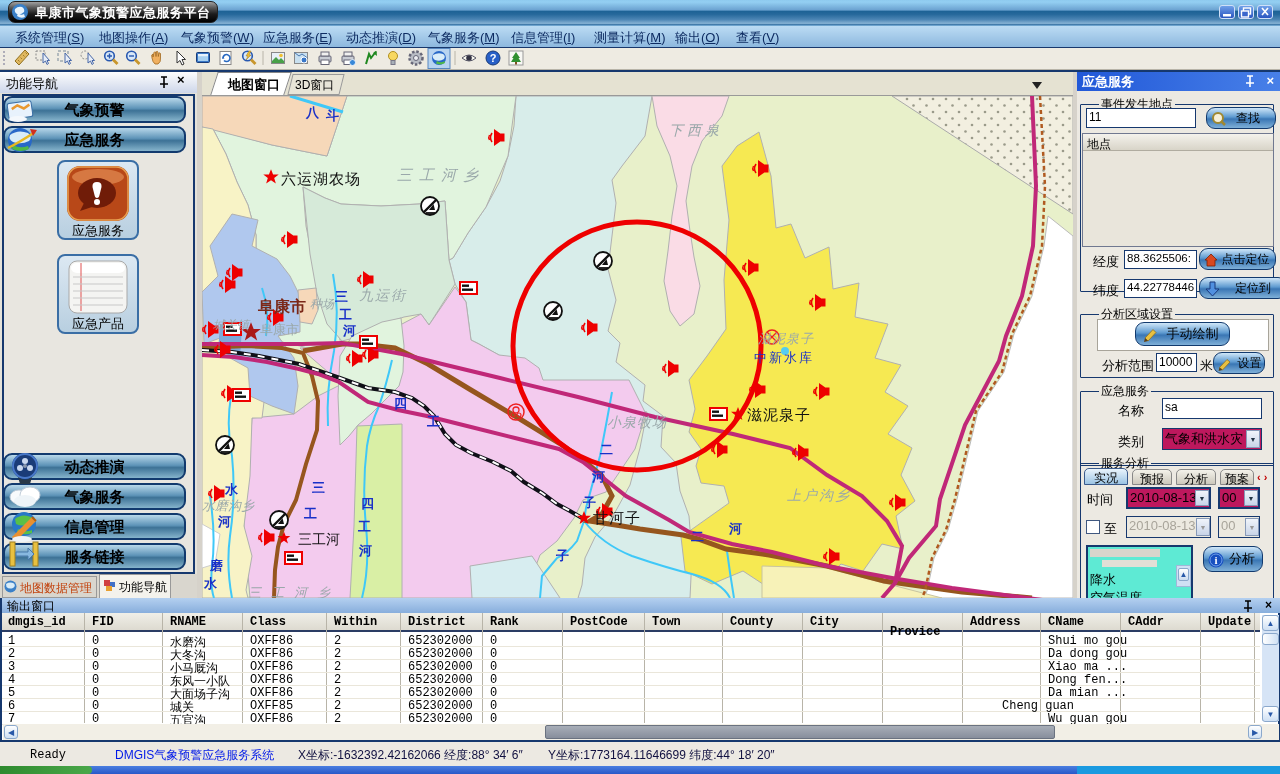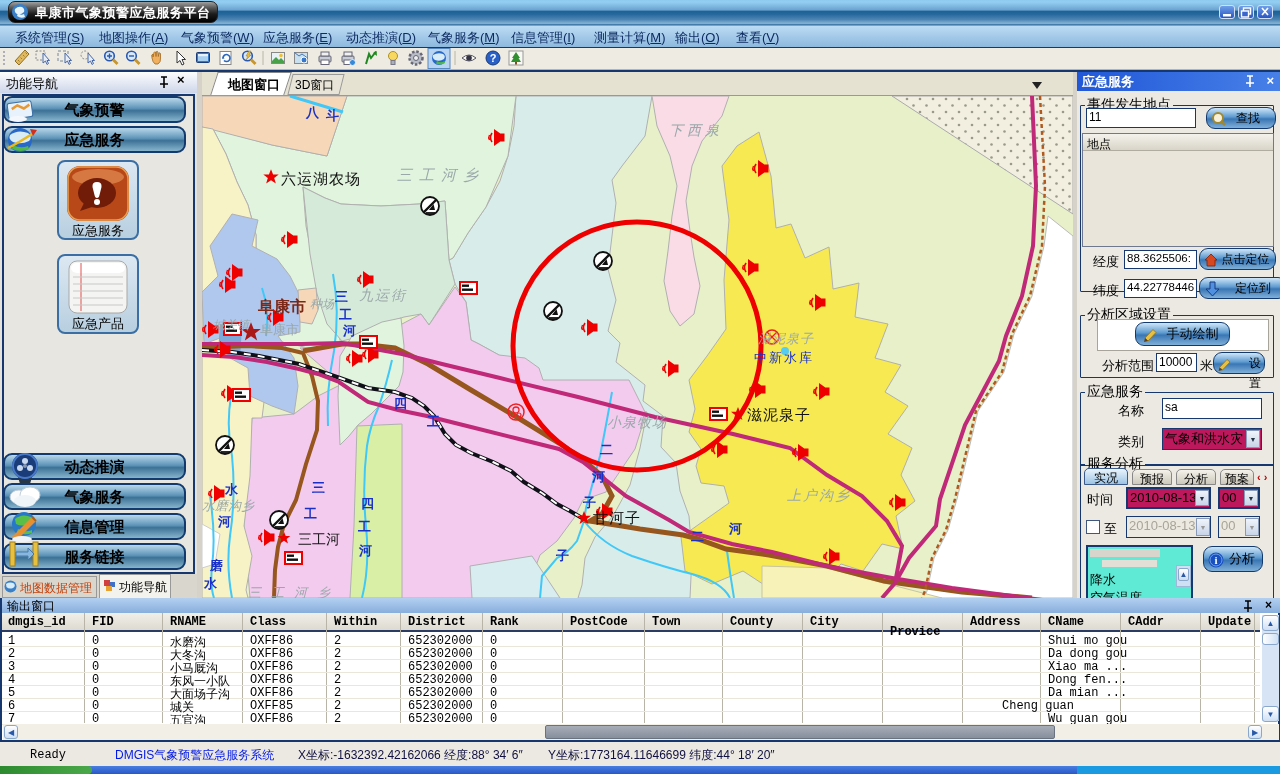--- a/index.html
+++ b/index.html
@@ -18,21 +18,21 @@
 .bigbtn{left:57px;width:82px;border-radius:8px;border:2px solid #3a6ea5;background:linear-gradient(180deg,#dce8f2,#b8cfe0);text-align:center;font-size:13px;color:#000}
 #lptabs{left:0;top:502px;width:197px;height:24px;background:#d9d6ce}
 
 #mapwin{left:202px;top:72px;width:871px;height:526px;background:#fff}
 #maptabbar{left:0;top:0;width:871px;height:24px;background:#e5e2d2;border-bottom:1px solid #999}
 #mapsvg{left:0;top:24px;width:871px;height:502px}
 
 #rpanel{left:1077px;top:72px;width:203px;height:526px;background:#ece9e2}
 #rphead{left:0;top:0;width:203px;height:19px;background:linear-gradient(90deg,#2158d8,#4880e8);color:#fff;font-size:13px;font-weight:bold;padding:1px 0 0 5px}
 fieldset{position:absolute;border:1px solid #16386e;border-radius:1px}
-fieldset legend{font-size:14px;color:#000;margin-left:4px;padding:0 2px}
+fieldset legend{font-size:12px;color:#000;margin-left:18px;padding:0 2px}
 .tin{position:absolute;background:#fff;border:1px solid #16386e;font-size:12px;font-family:"Liberation Sans",sans-serif;padding:1px 2px}
 .pill{position:absolute;border-radius:9px;border:1px solid #123a6e;background:linear-gradient(180deg,#cfe6f8 0%,#5e9ad0 45%,#3a76b4 55%,#7fb0d8 100%);color:#000;font-size:12px;text-align:center;font-family:"Liberation Sans",sans-serif}
 .flbl{position:absolute;font-size:13px;color:#000}
 .combo{position:absolute;background:#be185d;border:1px solid #16386e;font-size:12px;padding:1px 2px}
 .cbarrow{position:absolute;top:1px;width:14px;background:linear-gradient(180deg,#f0f4fa,#c8d4e8);border:1px solid #889ab8;text-align:center;font-size:7px;color:#234;line-height:13px}
 
 #outwin{left:0;top:598px;width:1280px;height:144px;background:#fff;border-left:2px solid #16386e;border-right:2px solid #16386e;border-bottom:2px solid #16386e}
 #outhead{left:0;top:0;width:1278px;height:15px;background:linear-gradient(180deg,#b4d0f0,#88aedc);font-size:12px;padding:0 0 0 5px;color:#000}
 #outtable{left:0;top:15px;width:1258px;height:110px;background:#fff;font-family:"Liberation Mono",monospace;font-size:12px}
 #statusbar{left:0;top:742px;width:1280px;height:24px;background:#ece9e2;font-size:12px;color:#000}
@@ -610,21 +610,21 @@
       <legend>分析区域设置</legend>
     </fieldset>
  <div class="abs" style="left:20px;top:247px;width:172px;height:32px;background:#fff;border:1px solid #a8a49a"></div>
  <div class="pill" style="left:58px;top:250px;width:95px;height:24px;line-height:22px;padding-left:20px;font-size:13px">手动绘制<svg style="position:absolute;left:6px;top:4px" width="16" height="15">
         <path d="M3,11 L11,2.5 L14,5.5 L6,14 Z" fill="#e8c040" stroke="#907020" stroke-width="0.8"></path>
         <path d="M3,11 L6,14 L2,15 Z" fill="#604010"></path>
       </svg></div>
  <div class="flbl" style="left:25px;top:285px">分析范围</div>
  <div class="tin" style="left:79px;top:281px;width:41px;height:19px">10000</div>
  <div class="flbl" style="left:123px;top:285px">米</div>
- <div class="pill" style="left:136px;top:280px;width:52px;height:22px;line-height:20px;padding-left:32px">设置<svg style="position:absolute;left:3px;top:4px" width="15" height="14">
+ <div class="pill" style="left:136px;top:280px;width:52px;height:22px;line-height:20px;padding-left:21px">设置<svg style="position:absolute;left:3px;top:4px" width="15" height="14">
         <path d="M2.5,10.5 L10,2.5 L13,5 L5.5,13 Z" fill="#e8c040" stroke="#907020" stroke-width="0.8"></path>
         <path d="M2.5,10.5 L5.5,13 L1.5,14 Z" fill="#604010"></path>
       </svg></div>
  <fieldset style="left:3px;top:311px;width:194px;height:83px">
       <legend>应急服务</legend>
     </fieldset>
  <div class="flbl" style="left:41px;top:330px">名称</div>
  <div class="tin" style="left:85px;top:326px;width:100px;height:21px">sa</div>
  <div class="flbl" style="left:41px;top:361px">类别</div>
  <div class="combo" style="left:85px;top:356px;width:100px;height:22px;font-size:13px">气象和洪水灾<div class="cbarrow" style="right:1px;height:18px;line-height:18px">▼</div></div>

